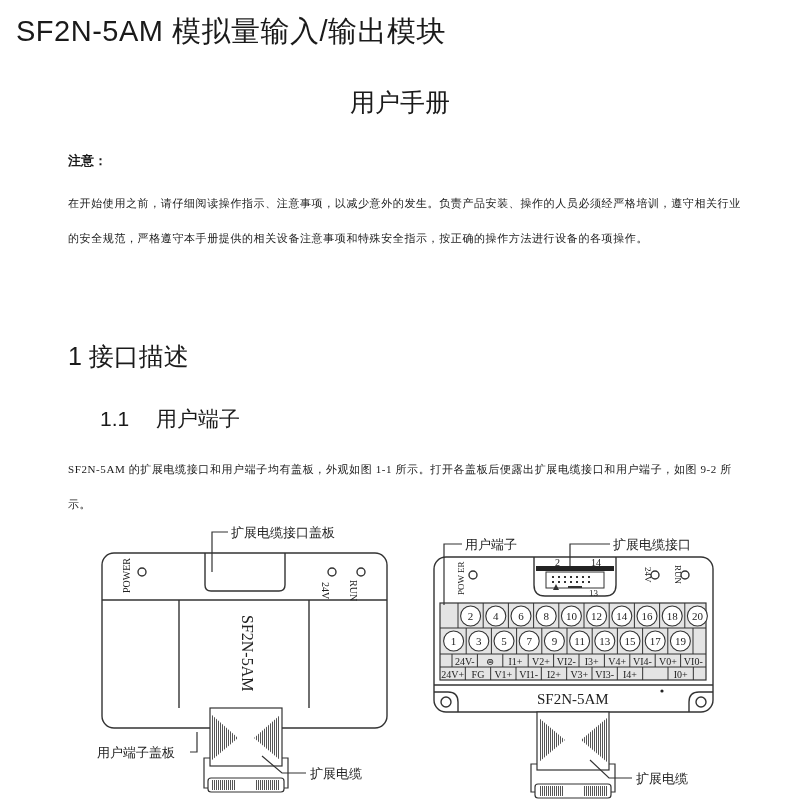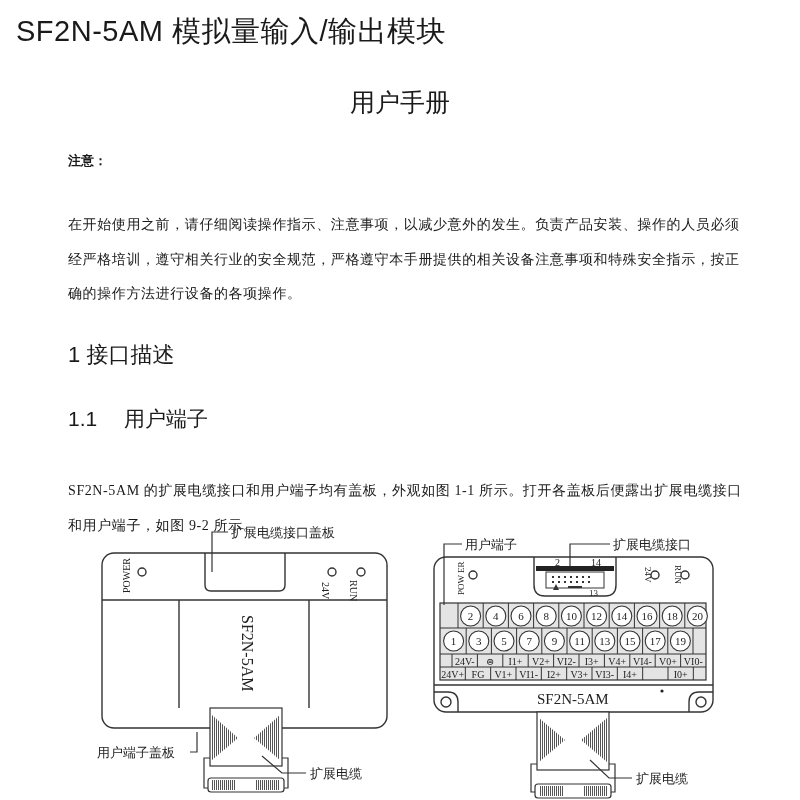--- a/index.html
+++ b/index.html
@@ -3,25 +3,25 @@
 <meta charset="utf-8">
 <style>
   html, body { margin:0; padding:0; background:#ffffff; }
   body { width:800px; height:800px; position:relative; overflow:hidden; color:#1a1a1a; }
   .sans { font-family: "Liberation Sans", "DejaVu Sans", sans-serif; }
   .serif { font-family: "Liberation Serif", "DejaVu Serif", serif; }
   .abs { position:absolute; }
   #title { left:16px; width:800px; top:12px; text-align:left; font-size:29px; letter-spacing:0.5px; }
   #subtitle { left:0; width:800px; top:86px; text-align:center; font-size:25px; }
   #notice-head { left:68px; top:152px; font-size:13px; font-weight:bold; }
-  .para { left:68px; width:680px; font-size:14px; line-height:34.5px; letter-spacing:0.6px;margin-top:22px; }
+  .para { left:68px; width:680px; font-size:11px; line-height:34.5px; letter-spacing:0.6px; }
   #notice-body { top:186px; }
-  #h1 { left:68px; top:340px; font-size:22px; }
+  #h1 { left:68px; top:340px; font-size:25px; }
   #h2 { left:68px; top:405px; font-size:21px; }
-  #h2 .num { display:inline-block; width:56px; }
+  #h2 .num { display:inline-block; width:56px;margin-left:32px; }
   #intro { top:452px; }
   svg text { font-family: "Liberation Serif", "DejaVu Serif", serif; fill:#222; }
   .lbl { font-family: "Liberation Sans", "DejaVu Sans", sans-serif; font-size:13px; fill:#222; }
 </style>
 </head>
 <body>
 
 <div id="title" class="abs sans">SF2N-5AM 模拟量输入/输出模块</div>
 <div id="subtitle" class="abs sans">用户手册</div>
 

